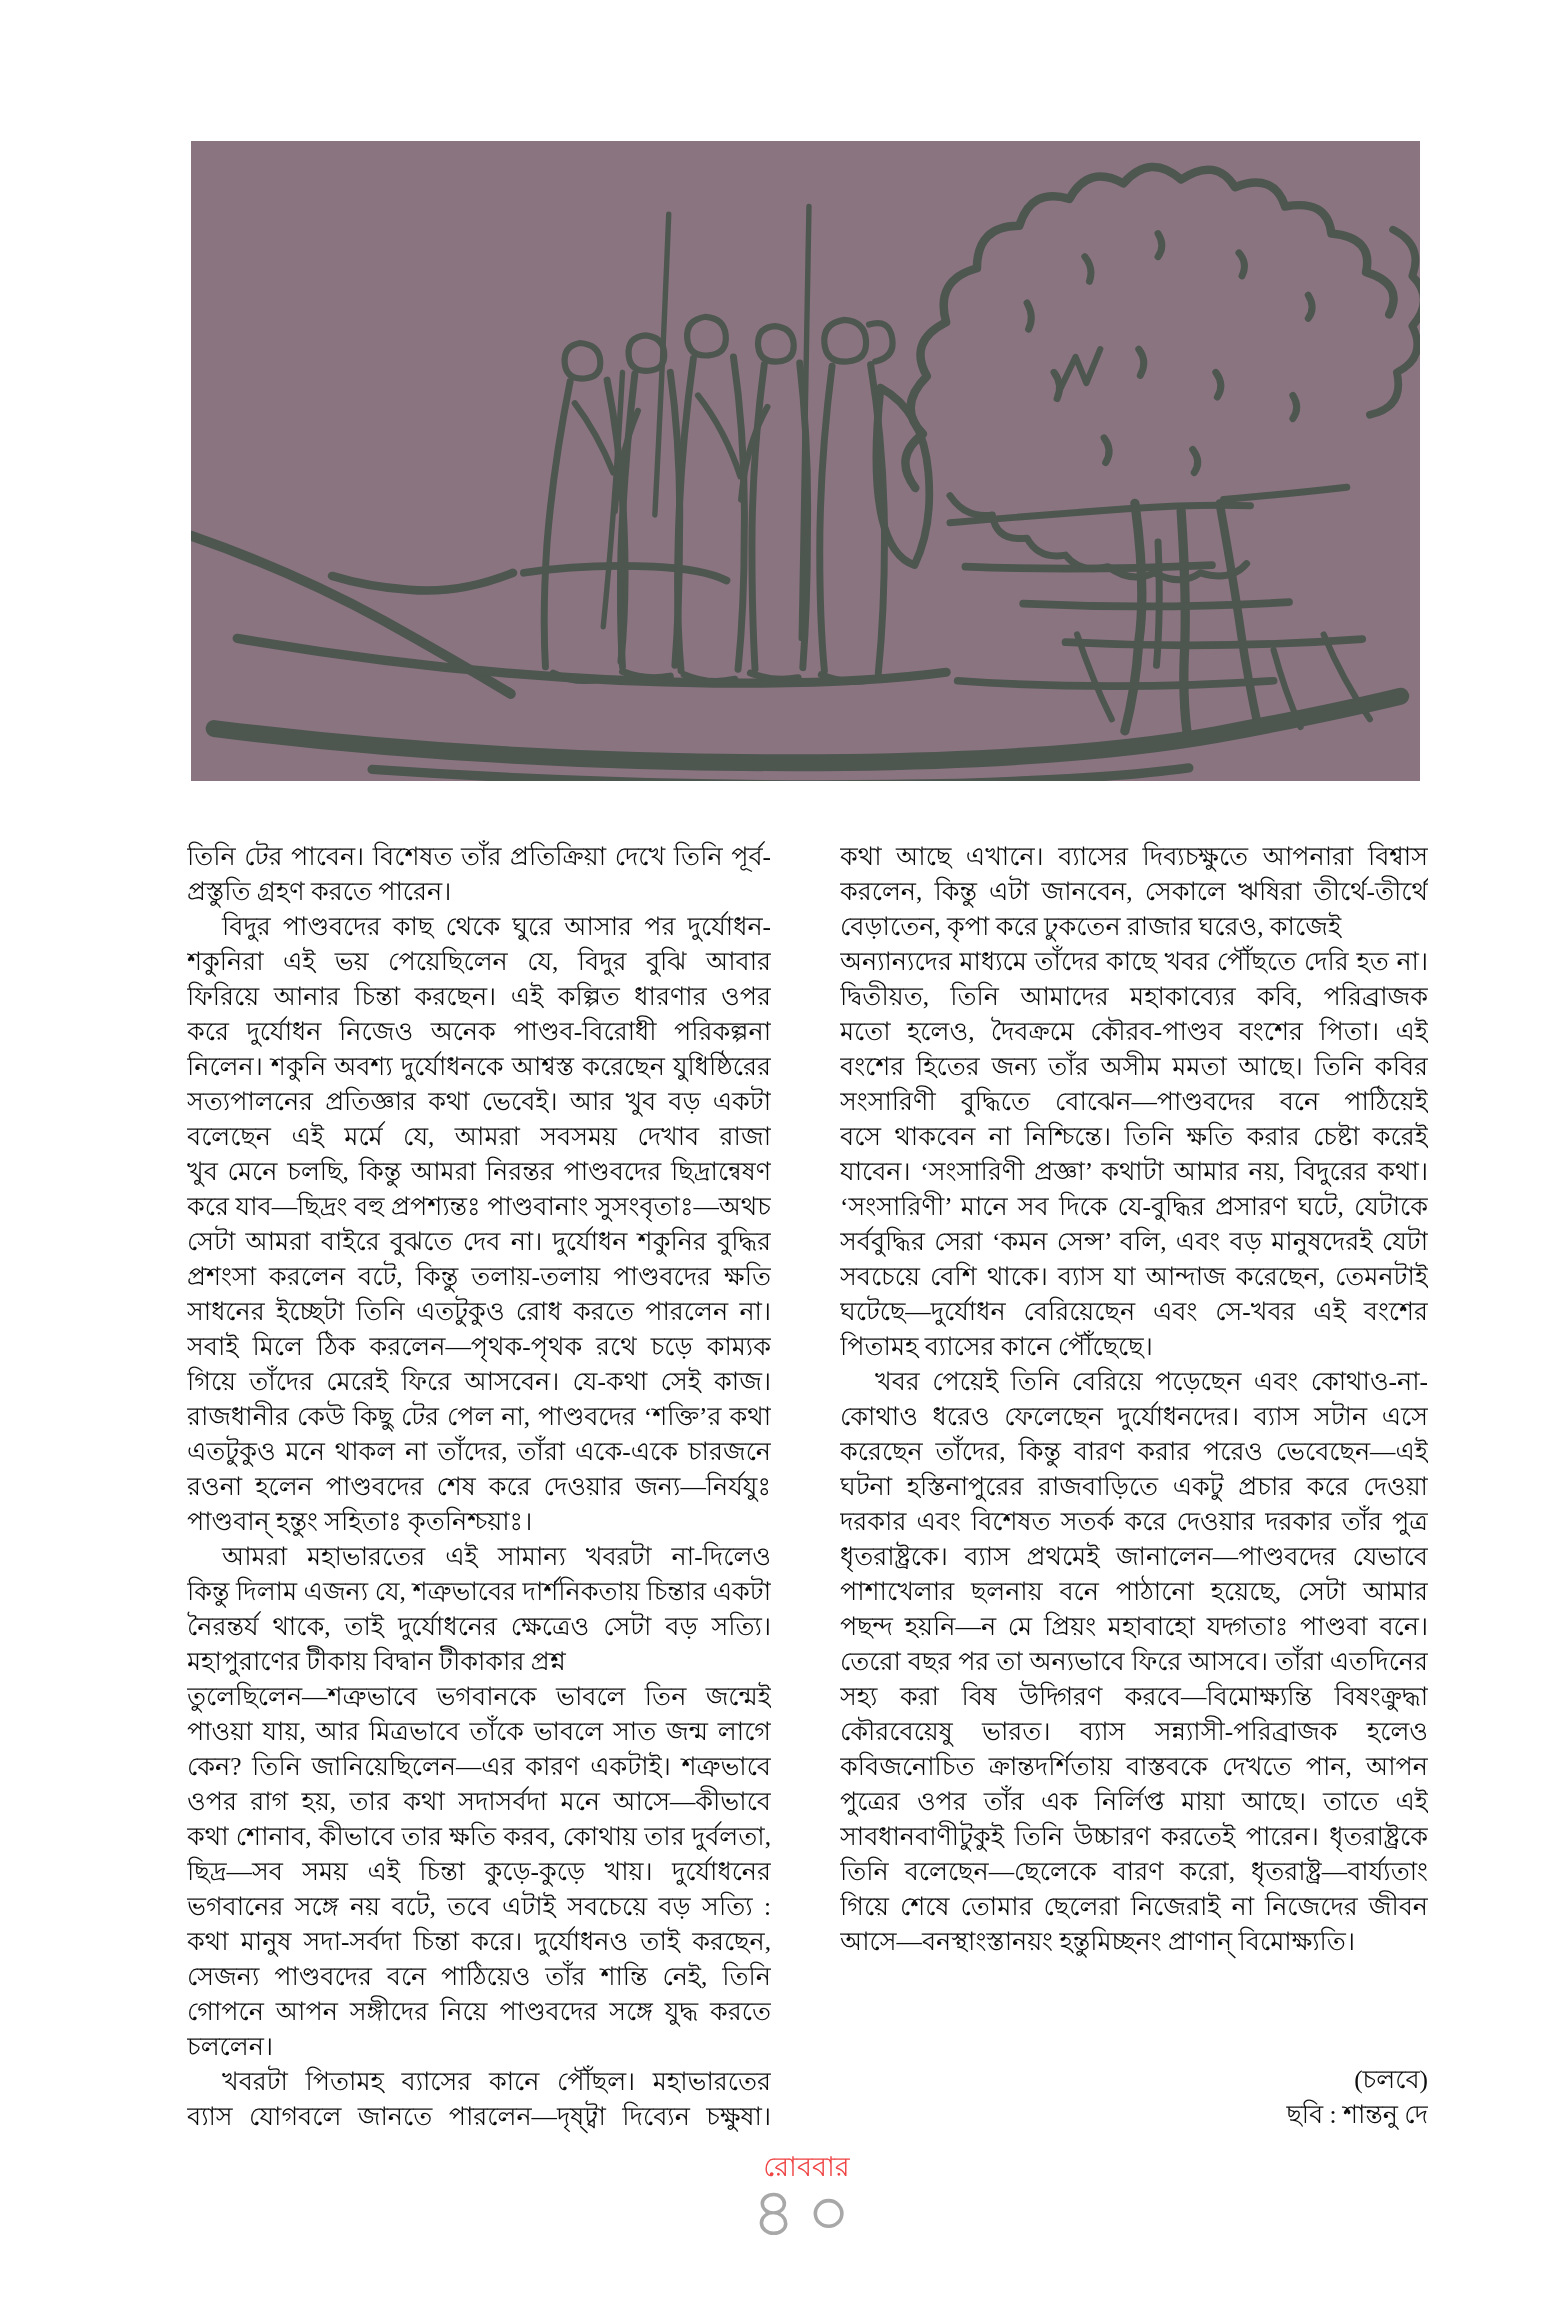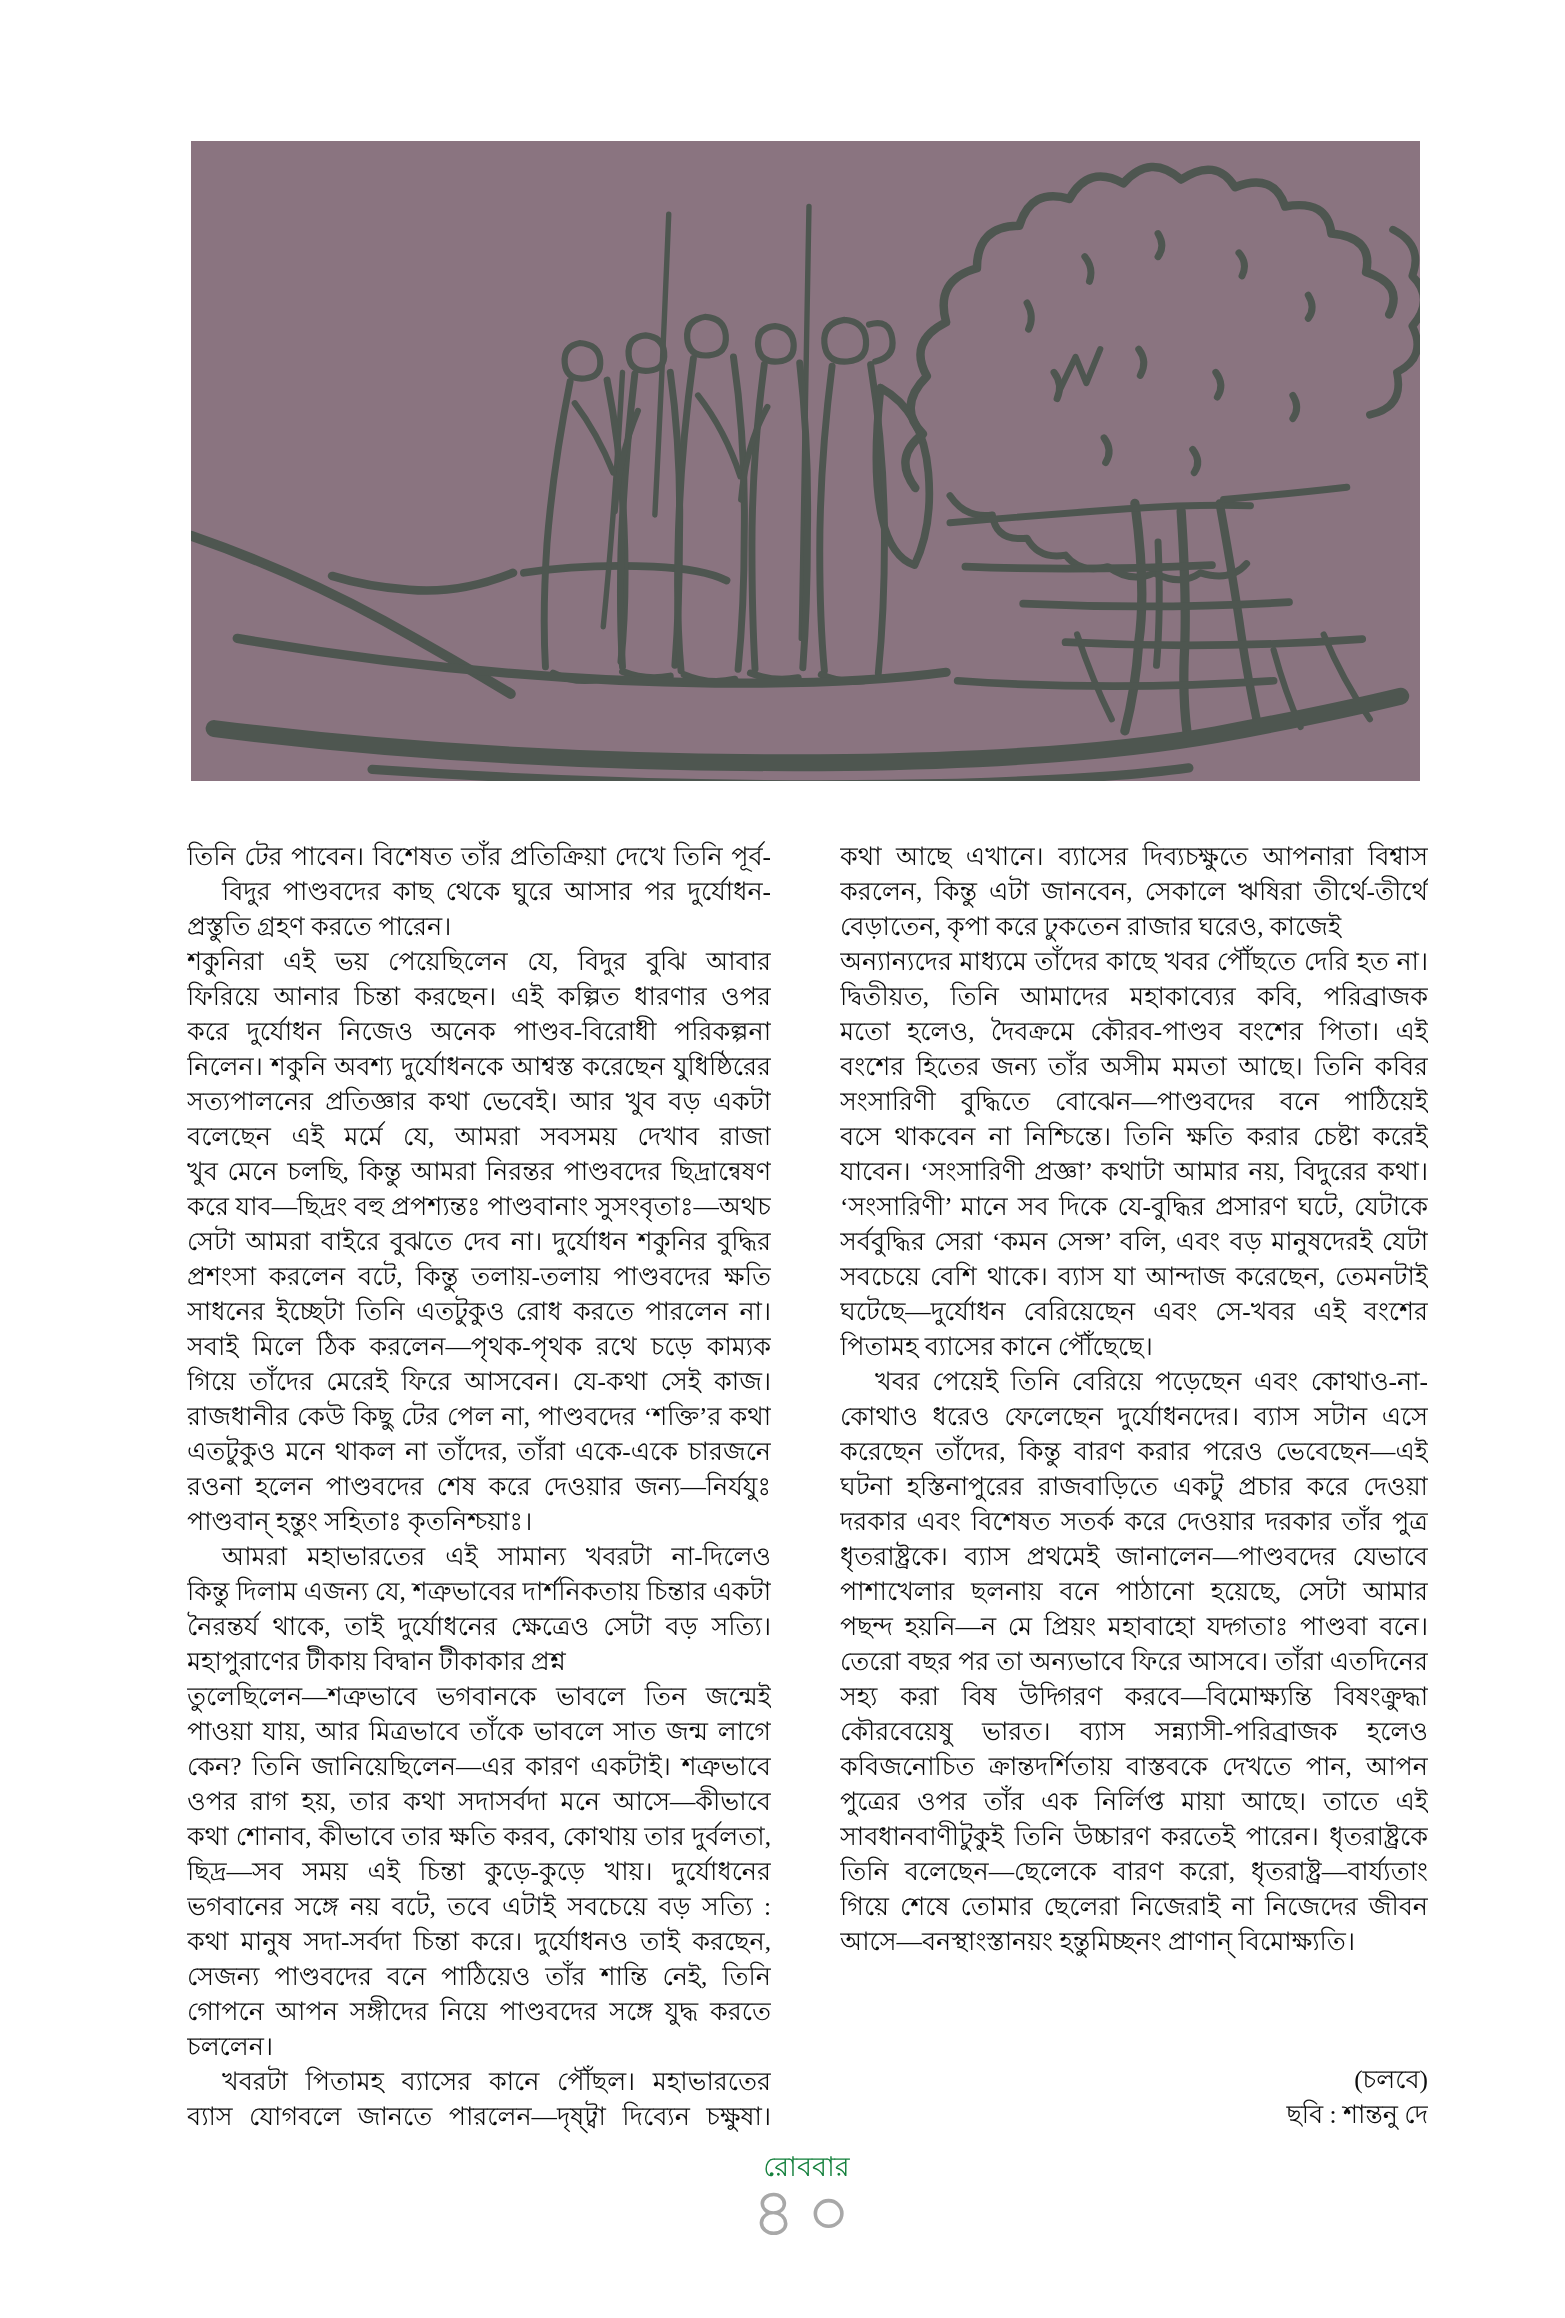--- a/index.html
+++ b/index.html
@@ -10,21 +10,21 @@
   .col{position:absolute;top:839px;font-size:25.4px;color:#0d0d0d;}
   .col-left{left:187px;width:584px;}
   .col-right{left:840px;width:588px;}
   .tline{height:35px;line-height:35px;overflow:hidden;white-space:normal;}
   .tline.j{text-align:justify;text-align-last:justify;}
   .tline.i{padding-left:35px;}
   .signoff{position:absolute;left:840px;top:2062px;width:588px;text-align:right;
            font-size:25.4px;color:#0d0d0d;}
   .signoff .tline{text-align:left;text-align-last:right;}
   .footer{position:absolute;left:421px;top:2151px;width:771px;text-align:center;}
-  .footer .masthead{font-size:27px;line-height:32px;color:#15803d;}
+  .footer .masthead{font-size:27px;line-height:32px;color:#ef4444;}
   .footer .pagenum{font-size:68px;line-height:60px;color:#a8a8a8;letter-spacing:10.8px;
                    font-family:Liberation Serif, serif;}
 </style>
 </head>
 <body>
 
 <div class="page">
 
   <div class="illustration">
     <svg viewBox="0 0 1595 830" preserveAspectRatio="none">
@@ -106,22 +106,22 @@
         <path stroke-width="10" d="M1080,600 q170,8 345,-2"></path>
         <path stroke-width="10" d="M1135,650 q190,10 385,-4"></path>
         <path stroke-width="10" d="M995,700 q200,14 410,0"></path>
         <path stroke-width="9" d="M1340,465 q90,-8 160,-16"></path>
       </g>
     </svg>
   </div>
 
   <div class="col col-left" id="col-left">
       <div class="tline j">তিনি টের পাবেন। বিশেষত তাঁর প্রতিক্রিয়া দেখে তিনি পূর্ব-</div>
+      <div class="tline">প্রস্তুতি গ্রহণ করতে পারেন।</div>
       <div class="tline j i">বিদুর পাণ্ডবদের কাছ থেকে ঘুরে আসার পর দুর্যোধন-</div>
-      <div class="tline">প্রস্তুতি গ্রহণ করতে পারেন।</div>
       <div class="tline j">শকুনিরা এই ভয় পেয়েছিলেন যে, বিদুর বুঝি আবার পাণ্ডবদের</div>
       <div class="tline j">ফিরিয়ে আনার চিন্তা করছেন। এই কল্পিত ধারণার ওপর নির্ভর</div>
       <div class="tline j">করে দুর্যোধন নিজেও অনেক পাণ্ডব-বিরোধী পরিকল্পনা শানিয়ে</div>
       <div class="tline j">নিলেন। শকুনি অবশ্য দুর্যোধনকে আশ্বস্ত করেছেন যুধিষ্ঠিরের</div>
       <div class="tline j">সত্যপালনের প্রতিজ্ঞার কথা ভেবেই। আর খুব বড় একটা কথা</div>
       <div class="tline j">বলেছেন এই মর্মে যে, আমরা সবসময় দেখাব রাজা ধৃতরাষ্ট্রকে</div>
       <div class="tline j">খুব মেনে চলছি, কিন্তু আমরা নিরন্তর পাণ্ডবদের ছিদ্রান্বেষণ</div>
       <div class="tline j">করে যাব—ছিদ্রং বহু প্রপশ্যন্তঃ পাণ্ডবানাং সুসংবৃতাঃ—অথচ</div>
       <div class="tline j">সেটা আমরা বাইরে বুঝতে দেব না। দুর্যোধন শকুনির বুদ্ধির খুব</div>
       <div class="tline j">প্রশংসা করলেন বটে, কিন্তু তলায়-তলায় পাণ্ডবদের ক্ষতি</div>

